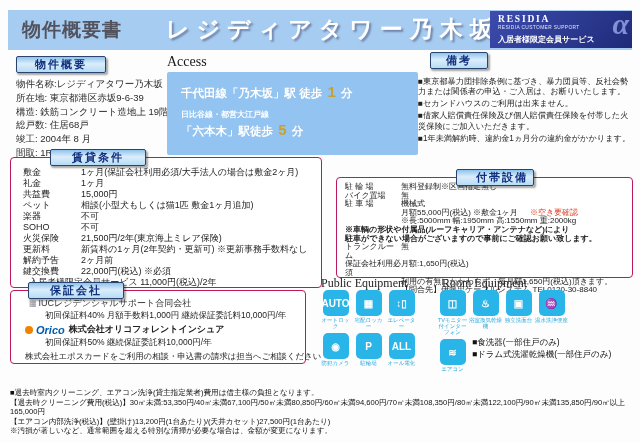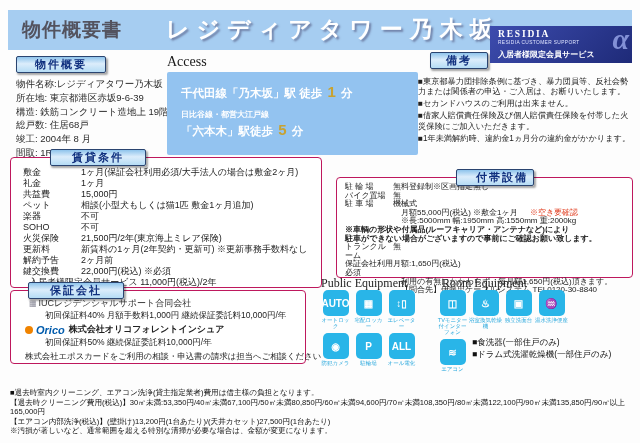--- a/index.html
+++ b/index.html
@@ -8,21 +8,21 @@
   .page{position:relative;width:640px;height:443px;background:#fdfdfd;overflow:hidden;}
   .abs{position:absolute;}
 
   
   .header{left:8px;top:10px;width:624px;height:40px;background:#a6cdf1;}
   .doc-title{position:absolute;left:14px;top:7px;font-family:"Liberation Serif",serif;
     font-weight:bold;font-size:19px;color:#53535f;letter-spacing:1px;}
   .prop-title{position:absolute;left:158px;top:4px;font-family:"Liberation Serif",serif;
     font-weight:bold;font-size:23px;color:#ffffff;letter-spacing:7px;white-space:nowrap;
     text-shadow:2px 2px 2px rgba(70,70,110,.55);}
-  .logo{left:490px;top:26px;width:142px;height:37px;background:linear-gradient(135deg,#3d4cae,#1e2a78);z-index:3;}
+  .logo{left:490px;top:11px;width:142px;height:37px;background:linear-gradient(135deg,#3d4cae,#1e2a78);z-index:3;}
   .logo-brand{position:absolute;left:8px;top:3px;font-size:9.5px;letter-spacing:1.8px;color:#fff;
     font-family:"Liberation Serif",serif;font-weight:bold;}
   .logo-sub{position:absolute;left:8px;top:14px;font-size:4.8px;letter-spacing:.4px;color:#dfe4ff;}
   .logo-service{position:absolute;left:8px;top:23px;font-size:8px;color:#fff;font-weight:bold;white-space:nowrap;}
   .logo-alpha{position:absolute;right:3px;top:-4px;font-size:30px;color:#8d9be0;opacity:.9;
     font-family:"Liberation Serif",serif;font-style:italic;font-weight:bold;}
 
   
   .tag{display:flex;align-items:center;justify-content:center;
     background:linear-gradient(180deg,#8fc4ec,#dcedfb 45%,#b5dcf5);
@@ -65,21 +65,21 @@
   .g-terms1{position:absolute;left:34px;top:19px;font-size:8.5px;color:#222;white-space:nowrap;}
   .g-line2{position:absolute;left:14px;top:32px;font-size:9px;font-weight:bold;color:#222;white-space:nowrap;display:flex;align-items:center;}
   .orico-dot{display:inline-block;width:8px;height:8px;border-radius:50%;background:#f08300;margin-right:3px;}
   .orico-brand{color:#005bac;font-size:11px;font-weight:bold;margin-right:4px;font-style:italic;}
   .g-terms2{position:absolute;left:34px;top:46px;font-size:8.5px;color:#222;white-space:nowrap;}
   .g-note{position:absolute;left:14px;top:60px;font-size:8.4px;color:#222;white-space:nowrap;}
 
   .fac-box{left:336px;top:177px;width:297px;height:101px;padding:5px 4px 0 8px;
     font-size:8px;line-height:8.6px;color:#222;}
   .f-row{display:flex;}
-  .f-label{width:48px;flex-shrink:0;}
+  .f-label{width:56px;flex-shrink:0;}
   .f-value{flex:1;white-space:nowrap;}
   .f-indent{padding-left:56px;white-space:nowrap;}
   .f-center{text-align:left;font-weight:bold;white-space:nowrap;}
   .red{color:#e0391b;}
   .gap-l{margin-left:10px;}
 
   
   .pub-heading{left:321px;top:276px;font-family:"Liberation Serif",serif;font-size:12px;color:#222;}
   .room-heading{left:442px;top:276px;font-family:"Liberation Serif",serif;font-size:12px;color:#222;}
   .icons-public{left:319px;top:290px;width:102px;display:flex;flex-wrap:wrap;}

